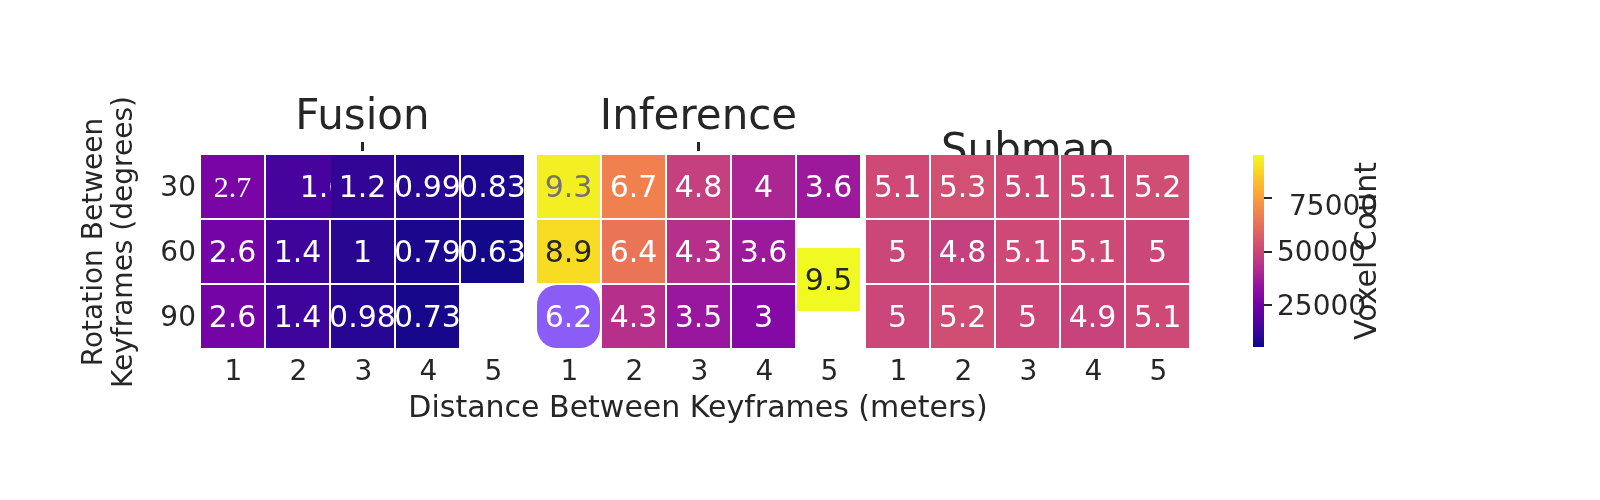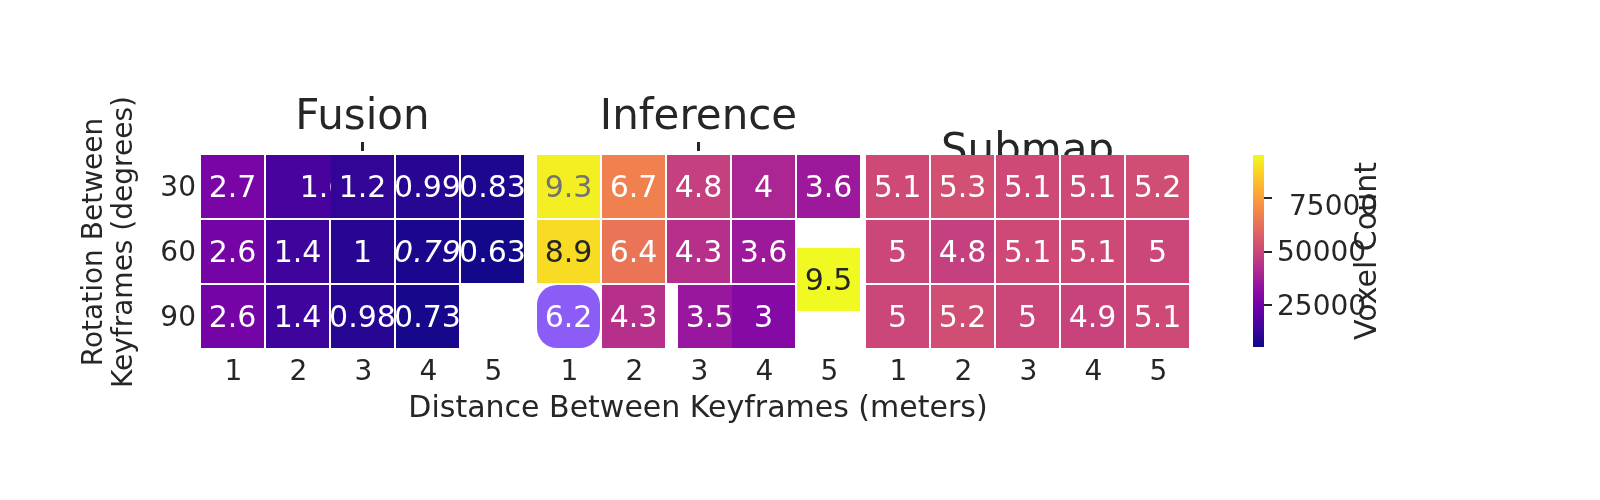--- a/index.html
+++ b/index.html
@@ -119,29 +119,29 @@
 
   <div class="ylabel">
     <div>Rotation Between</div>
     <div>Keyframes (degrees)</div>
   </div>
 
   <div id="panels-root">
       <div class="panel-title" style="left: 201px;">Fusion</div>
       <div class="top-dash" style="left: 361px;"></div>
       <div class="hm-grid" style="left: 201px;">
-        <div class="hm-cell" style="background: rgb(121, 5, 166); color: rgb(255, 255, 255);">2.7</div>
+        <div class="hm-cell" style="background: rgb(121, 5, 166); color: rgb(255, 255, 255); font-family: Liberation Serif, serif;">2.7</div>
         <div class="hm-cell" style="background: rgb(72, 3, 159); color: rgb(255, 255, 255); padding-left: 26px;">1.6</div>
         <div class="hm-cell" style="background: rgb(51, 5, 151); color: rgb(255, 255, 255);">1.2</div>
         <div class="hm-cell" style="background: rgb(39, 6, 146); color: rgb(255, 255, 255);">0.99</div>
         <div class="hm-cell" style="background: rgb(29, 7, 142); color: rgb(255, 255, 255);">0.83</div>
         <div class="hm-cell" style="background: rgb(117, 4, 167); color: rgb(255, 255, 255);">2.6</div>
         <div class="hm-cell" style="background: rgb(62, 4, 156); color: rgb(255, 255, 255);">1.4</div>
         <div class="hm-cell" style="background: rgb(39, 6, 146); color: rgb(255, 255, 255);">1</div>
-        <div class="hm-cell" style="background: rgb(27, 7, 141); color: rgb(255, 255, 255); font-style: italic;">0.79</div>
+        <div class="hm-cell" style="background: rgb(27, 7, 141); color: rgb(255, 255, 255);">0.79</div>
         <div class="hm-cell" style="background: rgb(18, 8, 137); color: rgb(255, 255, 255);">0.63</div>
         <div class="hm-cell" style="background: rgb(117, 4, 167); color: rgb(255, 255, 255);">2.6</div>
         <div class="hm-cell" style="background: rgb(62, 4, 156); color: rgb(255, 255, 255);">1.4</div>
         <div class="hm-cell" style="background: rgb(38, 6, 146); color: rgb(255, 255, 255);">0.98</div>
         <div class="hm-cell" style="background: rgb(23, 7, 139); color: rgb(255, 255, 255);">0.73</div>
       </div>
       <div class="x-tick" style="left: 201px;">1</div>
       <div class="x-tick" style="left: 266px;">2</div>
       <div class="x-tick" style="left: 331px;">3</div>
       <div class="x-tick" style="left: 396px;">4</div>
@@ -157,21 +157,21 @@
         <div class="hm-cell" style="background: rgb(197, 64, 126); color: rgb(255, 255, 255);">4.8</div>
         <div class="hm-cell" style="background: rgb(172, 38, 147); color: rgb(255, 255, 255);">4</div>
         <div class="hm-cell" style="background: rgb(157, 25, 156); color: rgb(255, 255, 255);">3.6</div>
         <div class="hm-cell" style="background: rgb(248, 220, 36); color: rgb(38, 38, 38);">8.9</div>
         <div class="hm-cell" style="background: rgb(234, 117, 86); color: rgb(255, 255, 255);">6.4</div>
         <div class="hm-cell" style="background: rgb(182, 48, 139); color: rgb(255, 255, 255);">4.3</div>
         <div class="hm-cell" style="background: rgb(157, 25, 156); color: rgb(255, 255, 255);">3.6</div>
         <div class="hm-cell" style="background: rgb(240, 249, 33); color: rgb(38, 38, 38); margin-top: 28px;">9.5</div>
         <div class="hm-cell" style="background: #8b5cf6; color: rgb(255, 255, 255); border-radius: 20px;">6.2</div>
         <div class="hm-cell" style="background: rgb(182, 48, 139); color: rgb(255, 255, 255);">4.3</div>
-        <div class="hm-cell" style="background: rgb(153, 22, 158); color: rgb(255, 255, 255); margin-left: 11px;">3.5</div>
+        <div class="hm-cell" style="background: rgb(153, 22, 158); color: rgb(255, 255, 255);">3.5</div>
         <div class="hm-cell" style="background: rgb(133, 10, 165); color: rgb(255, 255, 255);">3</div>
       </div>
       <div class="x-tick" style="left: 537px;">1</div>
       <div class="x-tick" style="left: 602px;">2</div>
       <div class="x-tick" style="left: 667px;">3</div>
       <div class="x-tick" style="left: 732px;">4</div>
       <div class="x-tick" style="left: 797px;">5</div>
       <div class="panel-title" style="left: 866px; margin-top: 34px;">Submap</div>
       <div class="top-dash" style="left: 1026px;"></div>
       <div class="hm-grid" style="left: 866px;">

